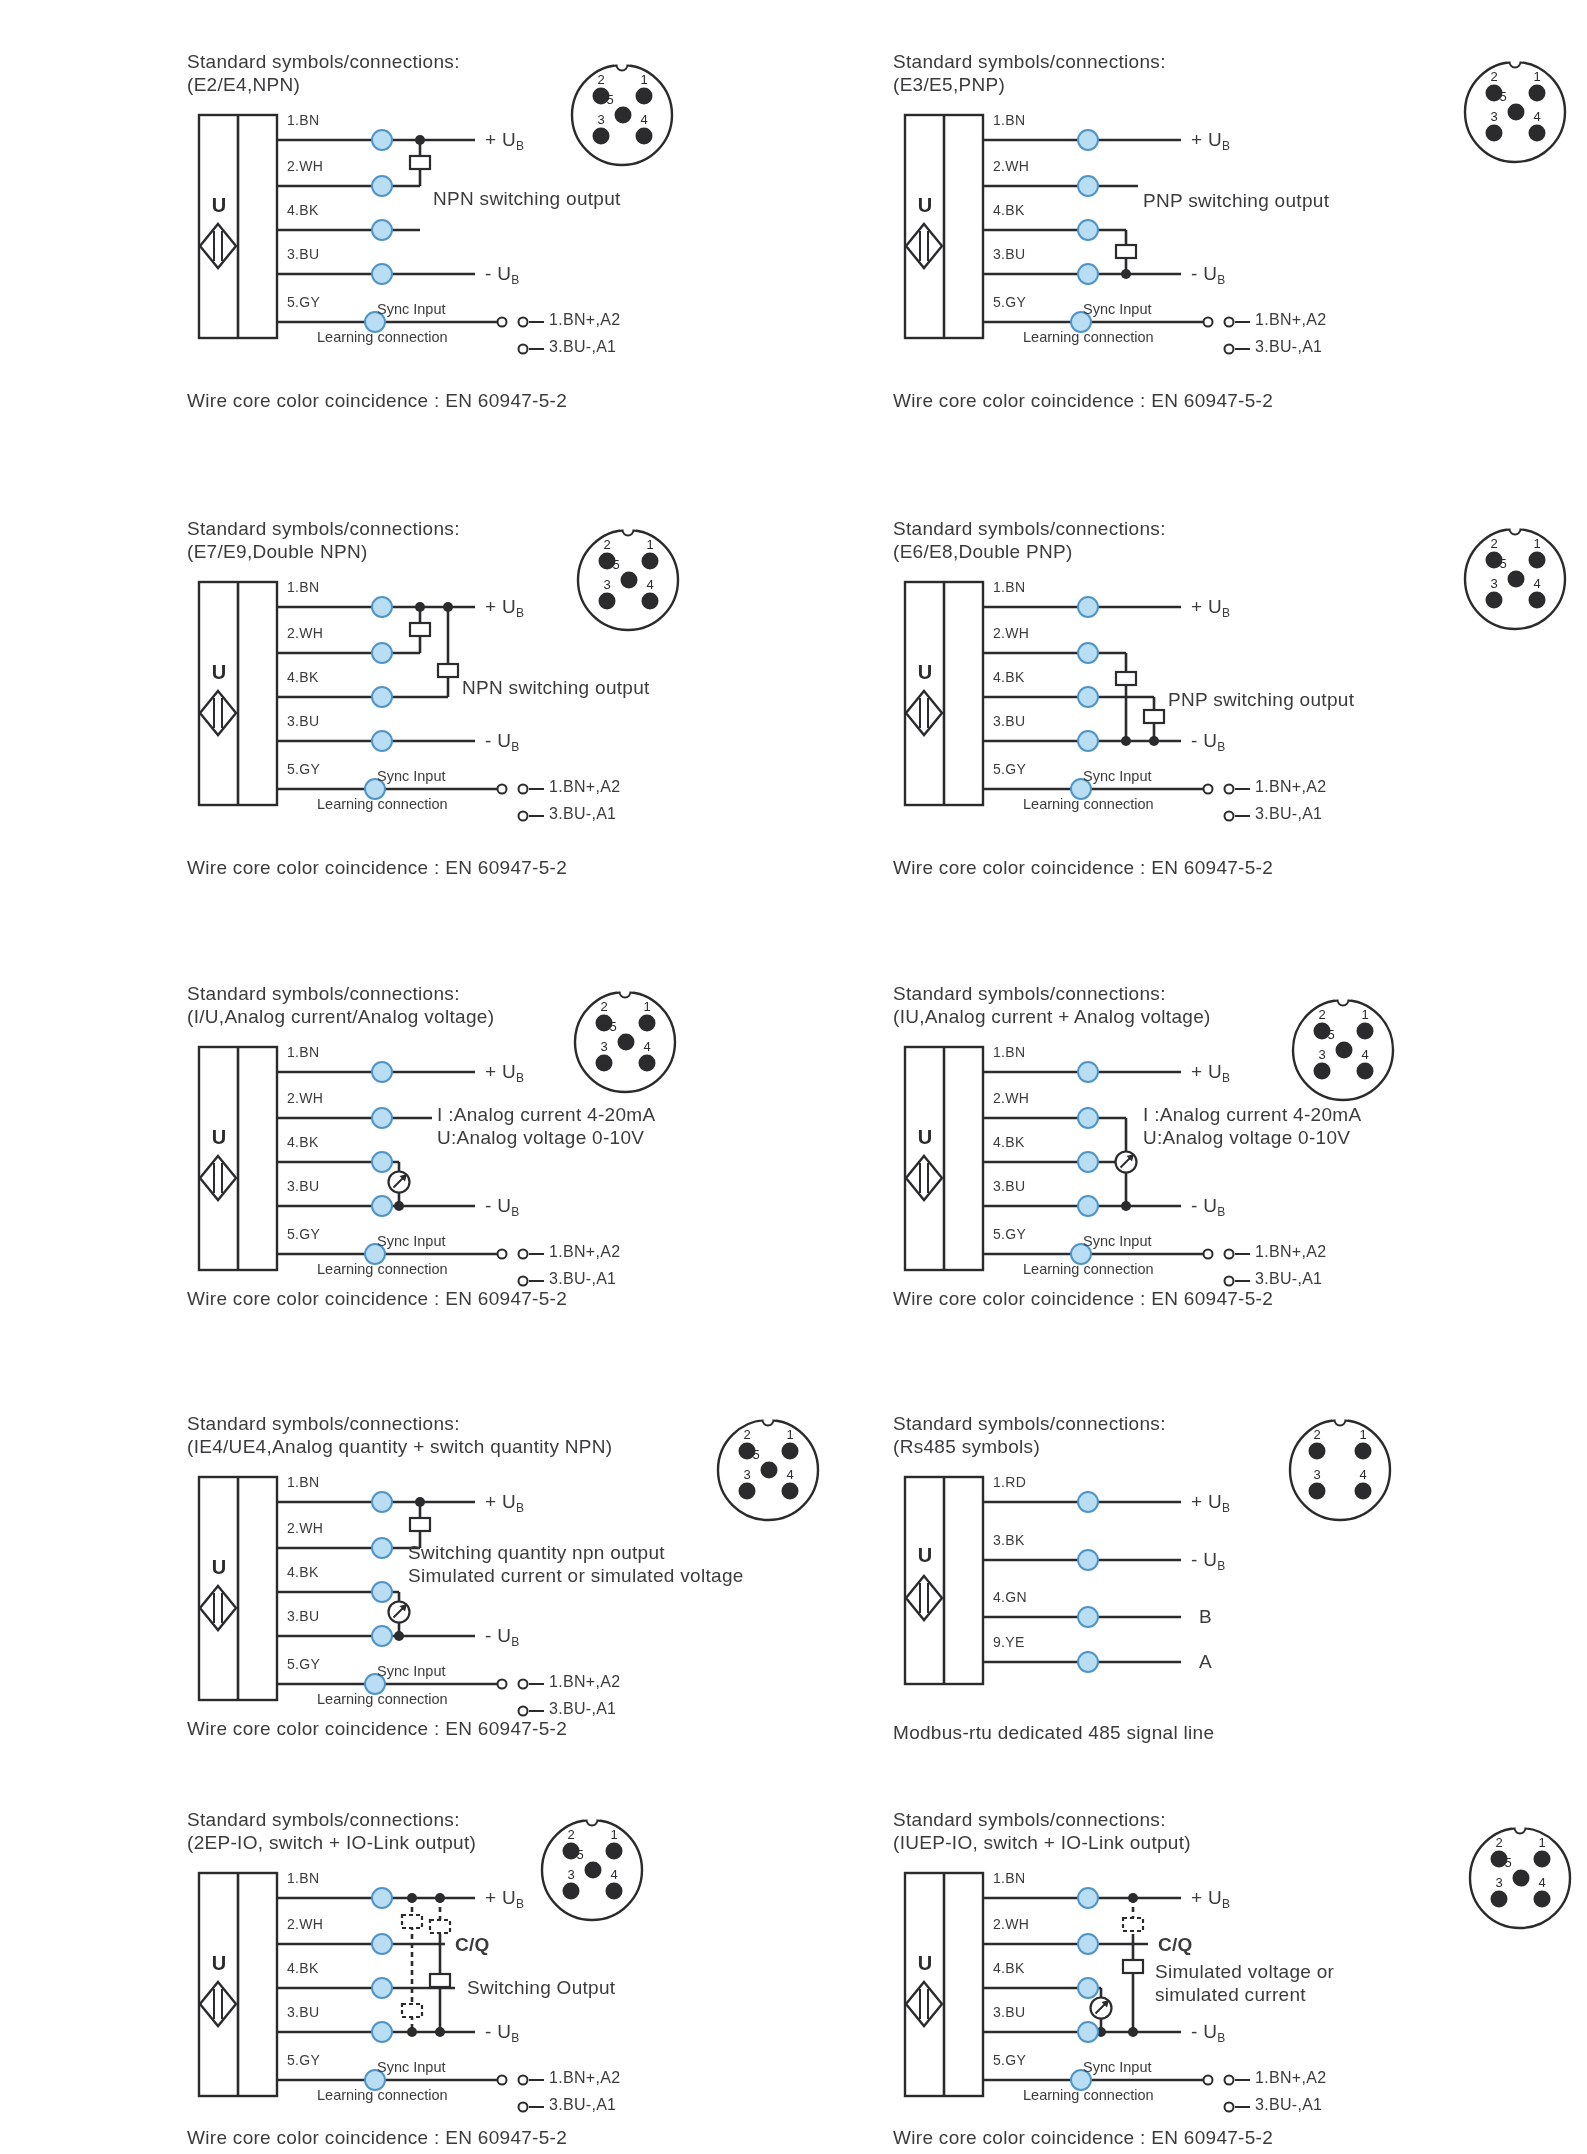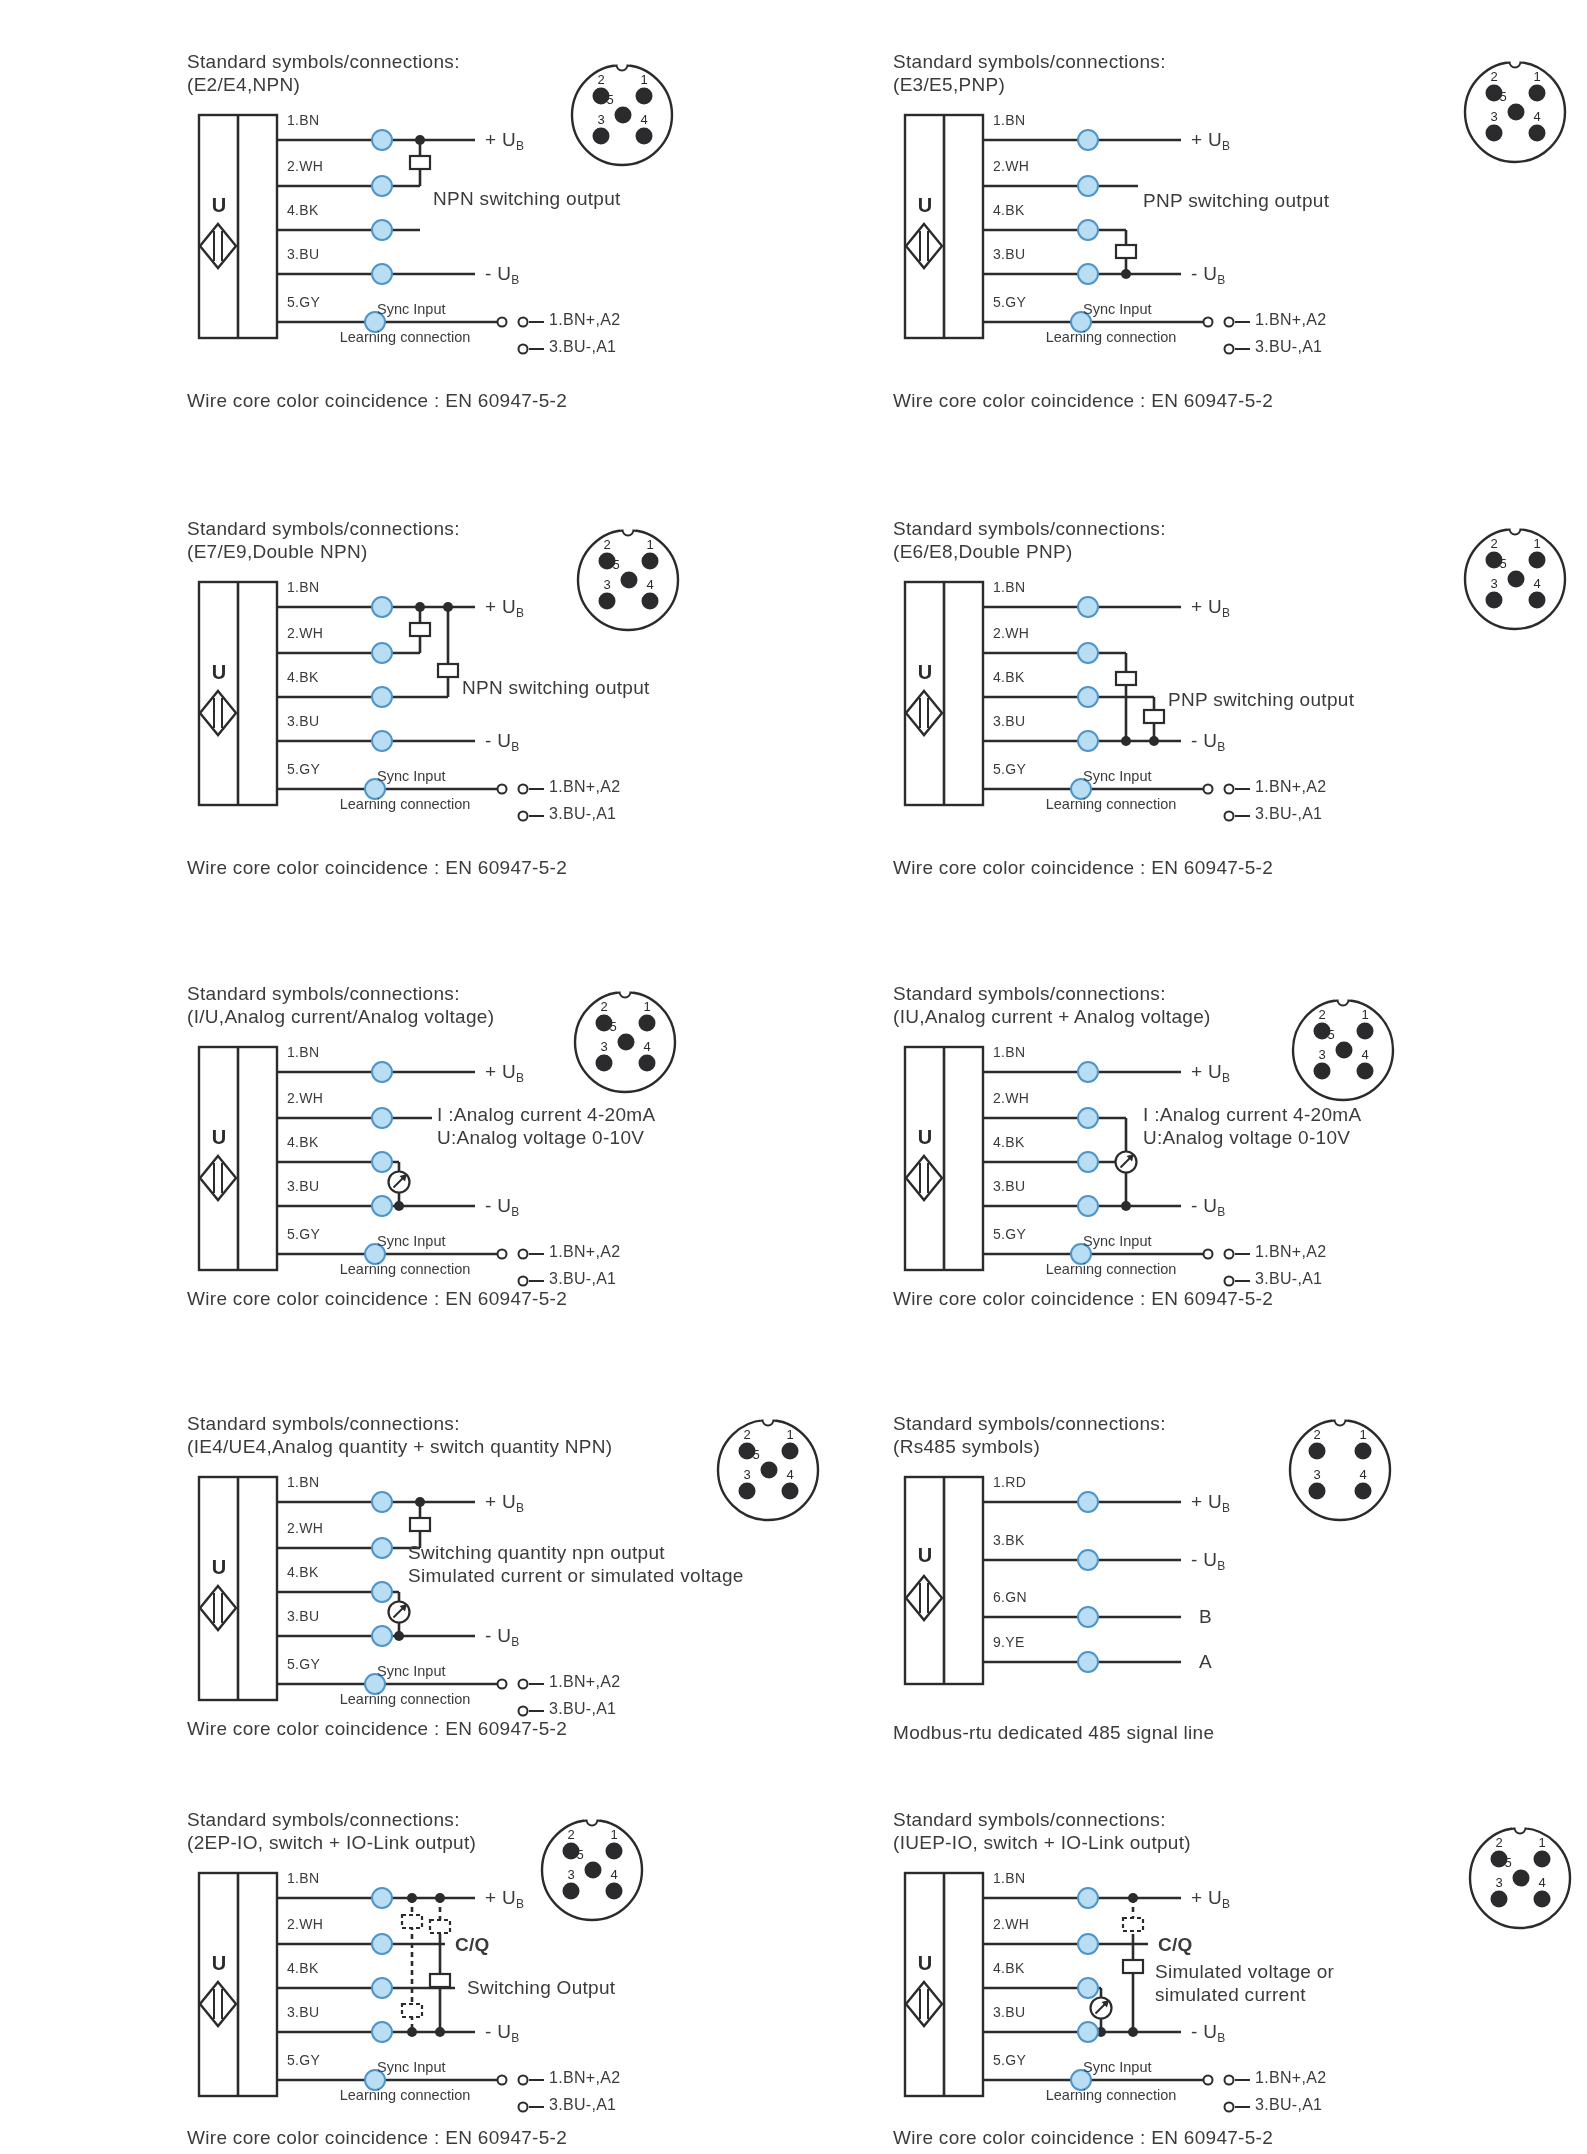--- a/index.html
+++ b/index.html
@@ -10,21 +10,21 @@
   svg.wg{position:absolute;left:0;top:0;overflow:visible}
   .t{left:0;top:0;font-size:19px;line-height:23px;letter-spacing:.3px}
   .u{left:20px;top:144px;width:24px;text-align:center;font-size:20px;font-weight:bold;color:var(--line,#2b2b2d)}
   .wl{left:100px;font-size:14px;letter-spacing:.3px}
   .w1{top:62px}.w2{top:108px}.w3{top:152px}.w4{top:196px}.w5{top:244px}
   .ol{font-size:19px;letter-spacing:.3px}
   .oplus{left:298px;top:79px}
   .ominus{left:298px;top:213px}
   .sb{font-size:12px;vertical-align:-4px}
   .sy{left:190px;top:251px;width:116px;font-size:14.5px}
-  .lc{left:130px;top:279px;width:176px;text-align:center;font-size:14.5px}
+  .lc{left:130px;top:279px;width:176px;text-align:left;font-size:14.5px}
   .lg{left:362px;font-size:16px;letter-spacing:.3px}
   .lg1{top:261px}.lg2{top:288px}
   .ft{left:0;top:340px;font-size:19px;letter-spacing:.3px}
   .pins{width:110px;height:110px}
   .pins div{position:absolute;width:14px;text-align:center;font-size:13px;color:var(--line,#2b2b2d)}
   .c5 .pl1{left:70px;top:12px}.c5 .pl2{left:27px;top:12px}.c5 .pl5{left:36px;top:32px}
   .c5 .pl3{left:27px;top:52px}.c5 .pl4{left:70px;top:52px}
   .c4 .pl1{left:71px;top:12px}.c4 .pl2{left:25px;top:12px}.c4 .pl3{left:25px;top:52px}.c4 .pl4{left:71px;top:52px}
 
   .ln{stroke:var(--line,#2b2b2d);stroke-width:2.6;fill:none}
@@ -567,21 +567,21 @@
           <use href="#notch" transform="translate(447,8)"></use>
         <circle class="pn" cx="424" cy="39" r="8.5"></circle>
           <circle class="pn" cx="470" cy="39" r="8.5"></circle>
           <circle class="pn" cx="424" cy="79" r="8.5"></circle>
           <circle class="pn" cx="470" cy="79" r="8.5"></circle>
       </g>
     </svg>
     <div class="u">U</div>
     <div class="wl w1">1.RD</div>
     <div class="wl w2">3.BK</div>
-    <div class="wl w3">6.GN</div>
+    <div class="wl w3">4.GN</div>
     <div class="wl w4">9.YE</div>
     <div class="ol oplus"><span>+ U</span><span class="sb">B</span></div>
     <div class="ol ominus"><span>- U</span><span class="sb">B</span></div>
     <div class="ol ob">B</div>
     <div class="ol oa">A</div>
     <div class="ft">Modbus-rtu dedicated 485 signal line</div>
     <div class="pins c4">
       <div class="pl2">2</div>
       <div class="pl1">1</div>
       <div class="pl3">3</div>

